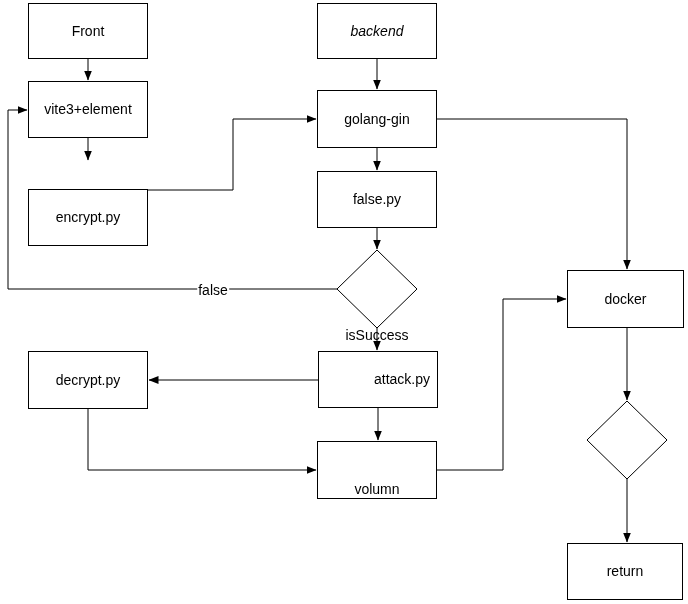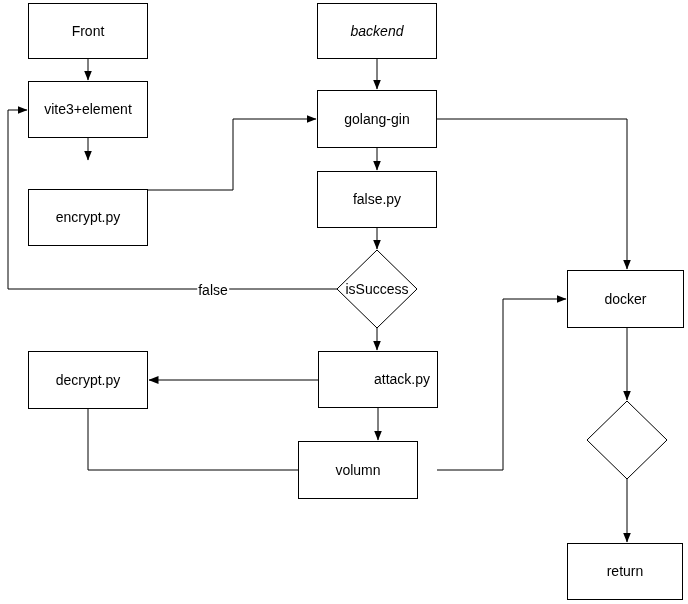--- a/index.html
+++ b/index.html
@@ -86,30 +86,30 @@
     </div>
     <div class="node rect" style="left: 317px; top: 90px; width: 120px; height: 58px;">
       <span>golang-gin</span>
     </div>
     <div class="node rect" style="left: 28px; top: 161px; width: 120px; height: 57px; margin-top: 28px;">
       <span>encrypt.py</span>
     </div>
     <div class="node rect" style="left: 317px; top: 171px; width: 120px; height: 57px;">
       <span>false.py</span>
     </div>
-    <div class="node diamond" style="left: 337px; top: 250px; width: 80px; height: 78px;">
+    <div class="node diamond" style="left: 337px; top: 266px; width: 80px; height: 78px; align-items: flex-end;">
       <span>isSuccess</span>
     </div>
     <div class="node rect" style="left: 28px; top: 351px; width: 120px; height: 58px;">
       <span>decrypt.py</span>
     </div>
     <div class="node rect" style="left: 318px; top: 351px; width: 120px; height: 57px; padding-left: 48px;">
       <span>attack.py</span>
     </div>
-    <div class="node rect" style="left: 298px; top: 441px; width: 120px; height: 58px;">
+    <div class="node rect" style="left: 317px; top: 441px; width: 120px; height: 58px; align-items: flex-end;">
       <span>volumn</span>
     </div>
     <div class="node rect" style="left: 567px; top: 270px; width: 117px; height: 58px;">
       <span>docker</span>
     </div>
     <div class="node rect" style="left: 567px; top: 543px; width: 116px; height: 57px;">
       <span>return</span>
     </div>
     <span class="edge-label" style="left: 213px; top: 290px;">false</span>
   </div>

